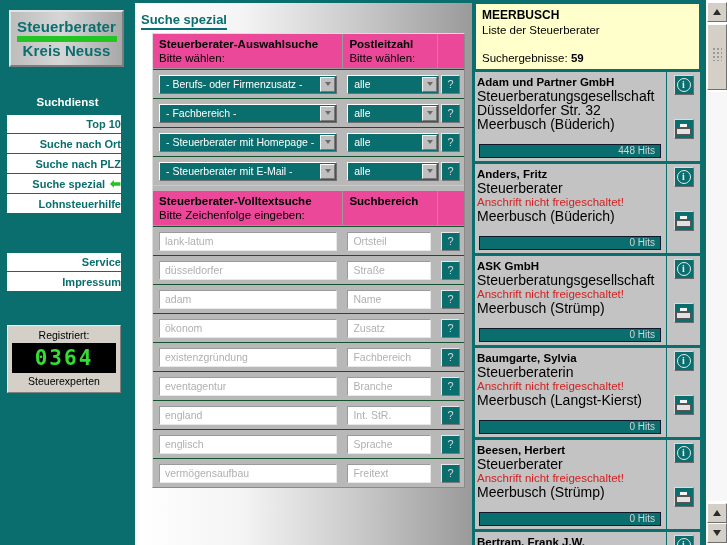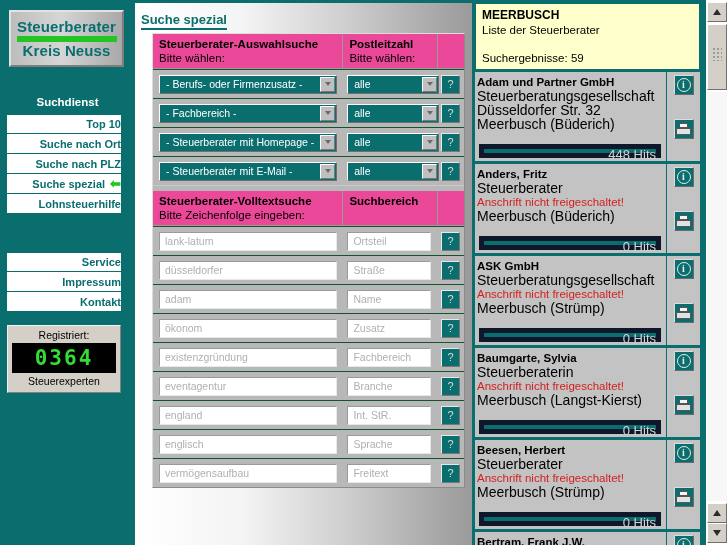--- a/index.html
+++ b/index.html
@@ -178,21 +178,21 @@
   }
   #res-head {
     position: absolute; left: 3px; top: 3px;
     width: 225px; height: 67px;
     background: #ffffcc; border: 1px solid #0a6e6e;
     padding: 4px 6px;
   }
   .rh-title { font-size: 12px; font-weight: bold; color: #000; line-height: 15px; }
   .rh-sub   { font-size: 11.5px; color: #000; line-height: 15px; }
   .rh-count { font-size: 11.5px; color: #000; line-height: 15px; margin-top: 13px; }
-  .rh-count b { font-weight: normal; }
+  .rh-count b { font-weight: bold; }
 
   #res-list {
     position: absolute; left: 3px; top: 71px;
     width: 225px; height: 474px;
   }
   .rcard {
     position: relative; width: 225px;
     background: #c3c3c3;
     border-top: 1px solid #0a6e6e;
     border-bottom: 1px solid #0a6e6e;
@@ -200,23 +200,23 @@
     height: 91px;
   }
   .rc-body { padding: 3px 0 0 2px; width: 188px; }
   .rc-name { font-size: 11.5px; font-weight: bold; color: #000; line-height: 14px;
              white-space: nowrap; }
   .rc-line { font-size: 14px; color: #000; line-height: 14px; white-space: nowrap; }
   .rc-warn { font-size: 11.5px; color: #d42020; line-height: 14px; white-space: nowrap; }
   .rc-hits {
     position: absolute; left: 4px; bottom: 3px;
     width: 182px; height: 14px; background: #0a6e6e;
-    border: 5px solid #0f172a;
-    color: #d4d4d4; font-size: 13px;
-    text-align: right; line-height: 12px;
+    border: 1px solid #0f172a;
+    color: #d4d4d4; font-size: 10px;
+    text-align: right; padding-right: 5px; line-height: 12px;
   }
   .rc-icons {
     position: absolute; right: 0; top: 0;
     width: 34px; height: 100%;
     border-left: 1px solid #0a6e6e;
     display: flex; flex-direction: column; align-items: center;
   }
   .ico {
     width: 20px; height: 20px; background: #0a6e6e;
     border: 1px solid #dcdcdc;
@@ -324,23 +324,20 @@
         <span class="menu-label">Lohnsteuerhilfe</span>
       </div>
     </div>
 
     <div class="menu" id="menu-sec">
       <div class="menu-item">
         <span class="menu-label">Service</span>
       </div>
       <div class="menu-item">
         <span class="menu-label">Impressum</span>
-      </div>
-      <div class="menu-item">
-        <span class="menu-label">Kontakt</span>
       </div>
     </div>
 
     <div class="counter-box">
       <div class="counter-cap">Registriert:</div>
       <div class="counter-lcd">
         <span class="counter-digits">0364</span>
       </div>
       <div class="counter-foot">Steuerexperten</div>
     </div>

